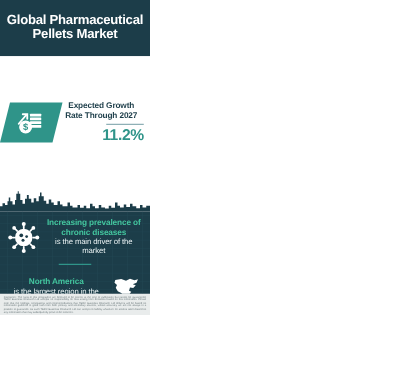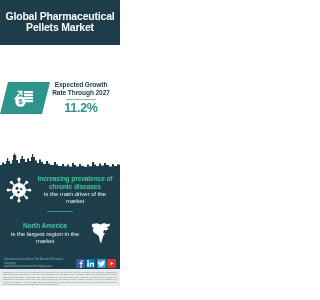--- a/index.html
+++ b/index.html
@@ -2,21 +2,21 @@
 <html><head>
 <meta charset="utf-8">
 <style>
   html,body{margin:0;padding:0;}
   body{
     width:120px;height:300px;overflow:hidden;
     font-family:"Liberation Sans","DejaVu Sans",sans-serif;
     background:#ffffff;
   }
   .infographic{
-    position:relative;width:120px;height:286px;overflow:hidden;
+    position:relative;width:120px;height:252px;overflow:hidden;
     display:flex;flex-direction:column;background:#ffffff;
   }
 
   
   .header{
     background:#1c3d49;color:#ffffff;
     height:45px;flex:0 0 45px;
     display:flex;align-items:center;justify-content:center;
     text-align:center;box-sizing:border-box;padding:2px 4px 3px 4px;
   }
@@ -40,21 +40,21 @@
     flex:0 0 42px;width:42px;height:32px;
     background:#2f9489;
     transform:skewX(-14deg);
     display:flex;align-items:center;justify-content:center;
     overflow:hidden;
   }
   .icon-tile > svg{transform:skewX(14deg);}
 
   .stat-text{
     flex:1 1 auto;text-align:center;
-    display:flex;flex-direction:column;align-items:center;
+    display:flex;flex-direction:column;align-items:flex-end;
     justify-content:center;padding:0 1px;
   }
   .stat-label{
     font-size:6.6px;line-height:7.6px;font-weight:bold;
     color:#1c3d49;letter-spacing:-0.1px;
   }
   .stat-divider{
     width:30px;height:1px;background:#8fb0b6;margin:2.5px 0 2px 0;
   }
   .stat-value{

